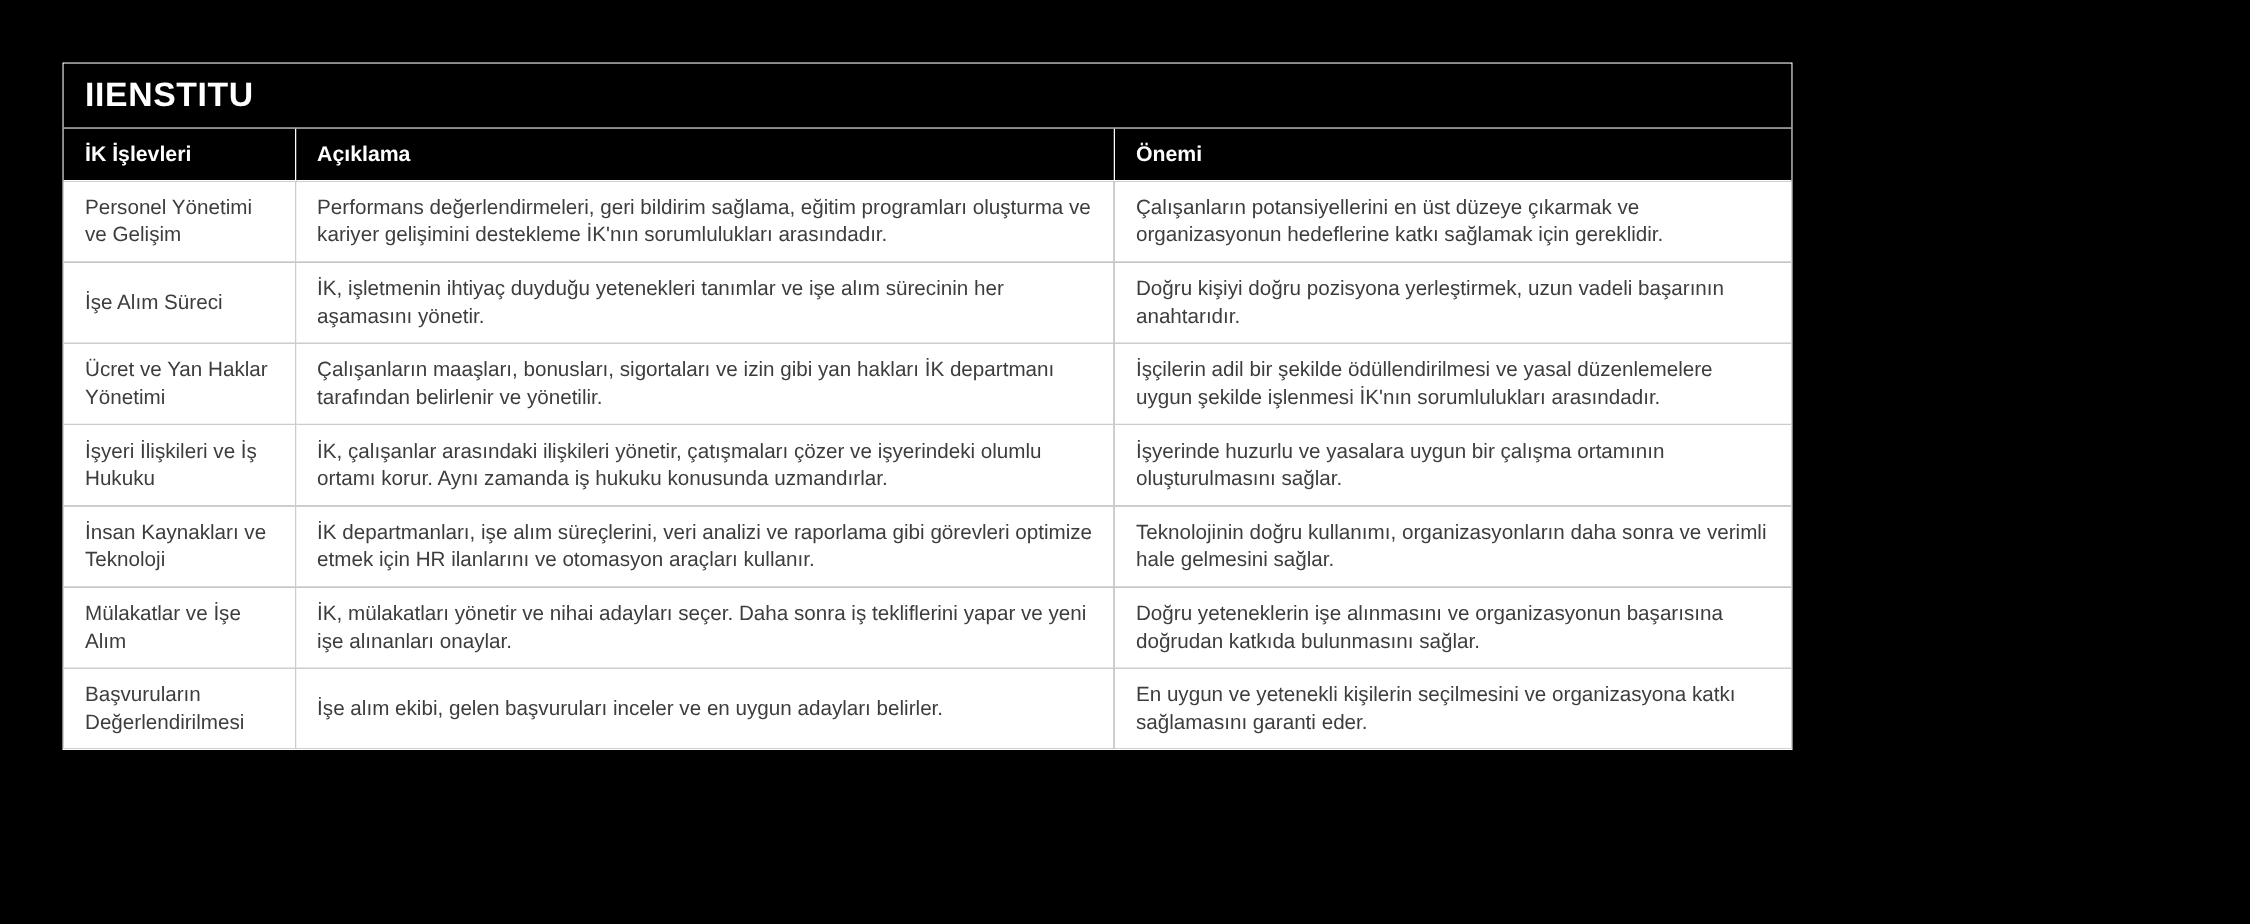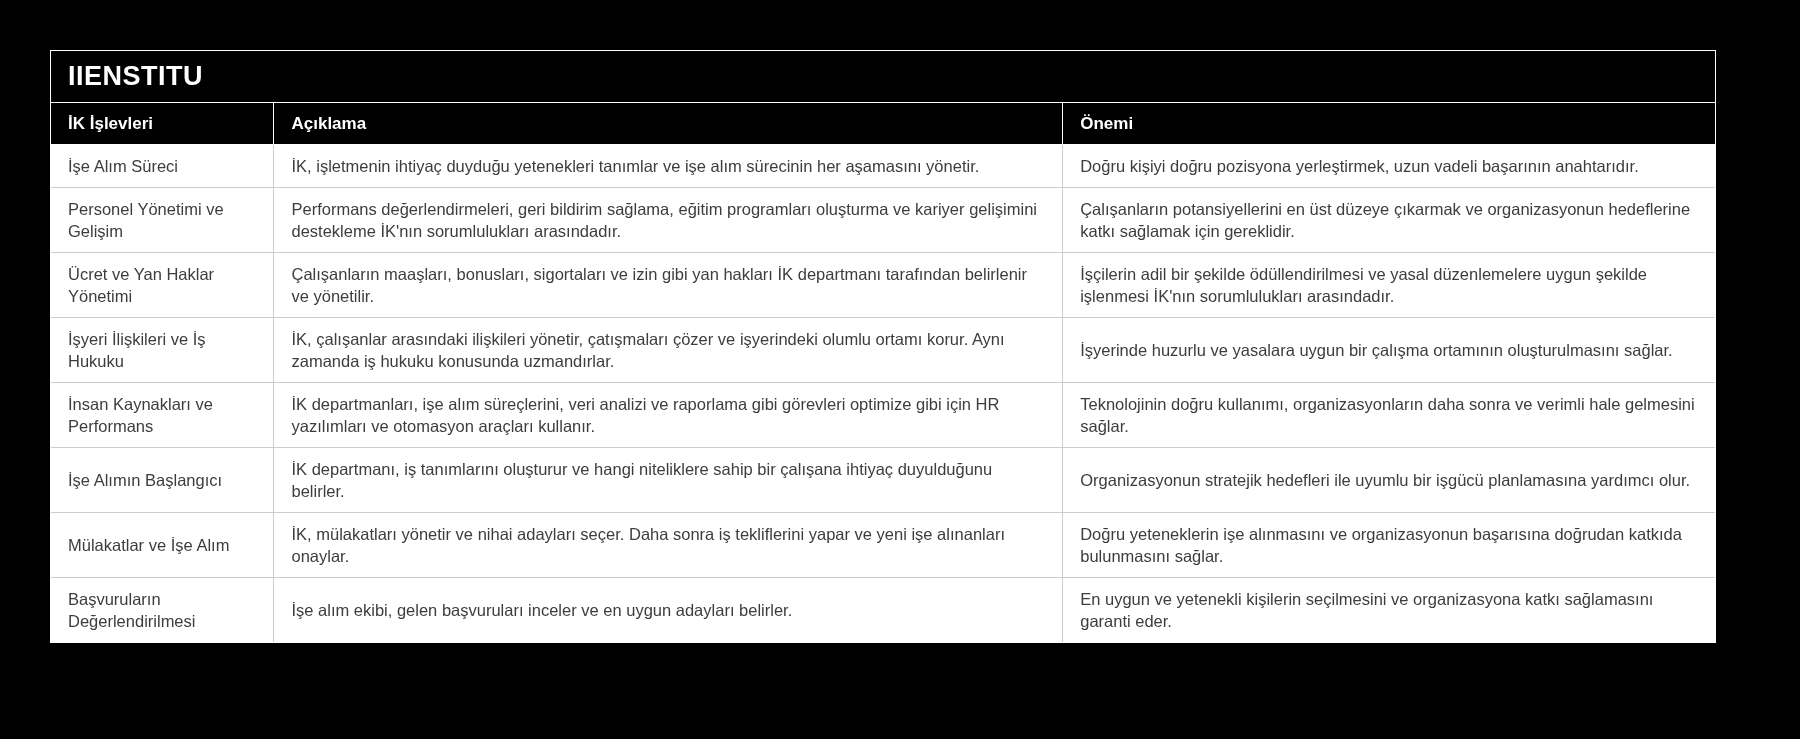--- a/index.html
+++ b/index.html
@@ -9,21 +9,21 @@
     width: 1800px;
     height: 739px;
     background: #000000;
     font-family: "Liberation Sans", "DejaVu Sans", sans-serif;
     overflow: hidden;
   }
   .card {
     position: absolute;
     left: 50px;
     top: 50px;
-    width: 1666px;
+    width: 1384px;
     border: 1px solid #ffffff;
     background: #000000;
   }
   .title-bar {
     height: 52px;
     display: flex;
     align-items: center;
     padding: 0 17px;
     background: #000000;
     border-bottom: 1px solid #ffffff;
@@ -90,48 +90,43 @@
     </colgroup>
     <thead>
       <tr>
         <th>İK İşlevleri</th>
         <th>Açıklama</th>
         <th>Önemi</th>
       </tr>
     </thead>
     <tbody>
       <tr>
+        <td>Personel Yönetimi ve Gelişim</td>
+        <td>Performans değerlendirmeleri, geri bildirim sağlama, eğitim programları oluşturma ve kariyer gelişimini destekleme İK'nın sorumlulukları arasındadır.</td>
+        <td>Çalışanların potansiyellerini en üst düzeye çıkarmak ve organizasyonun hedeflerine katkı sağlamak için gereklidir.</td>
+      </tr>
+      <tr>
         <td>İşe Alım Süreci</td>
         <td>İK, işletmenin ihtiyaç duyduğu yetenekleri tanımlar ve işe alım sürecinin her aşamasını yönetir.</td>
         <td>Doğru kişiyi doğru pozisyona yerleştirmek, uzun vadeli başarının anahtarıdır.</td>
-      </tr>
-      <tr>
-        <td>Personel Yönetimi ve Gelişim</td>
-        <td>Performans değerlendirmeleri, geri bildirim sağlama, eğitim programları oluşturma ve kariyer gelişimini destekleme İK'nın sorumlulukları arasındadır.</td>
-        <td>Çalışanların potansiyellerini en üst düzeye çıkarmak ve organizasyonun hedeflerine katkı sağlamak için gereklidir.</td>
       </tr>
       <tr>
         <td>Ücret ve Yan Haklar Yönetimi</td>
         <td>Çalışanların maaşları, bonusları, sigortaları ve izin gibi yan hakları İK departmanı tarafından belirlenir ve yönetilir.</td>
         <td>İşçilerin adil bir şekilde ödüllendirilmesi ve yasal düzenlemelere uygun şekilde işlenmesi İK'nın sorumlulukları arasındadır.</td>
       </tr>
       <tr>
         <td>İşyeri İlişkileri ve İş Hukuku</td>
         <td>İK, çalışanlar arasındaki ilişkileri yönetir, çatışmaları çözer ve işyerindeki olumlu ortamı korur. Aynı zamanda iş hukuku konusunda uzmandırlar.</td>
         <td>İşyerinde huzurlu ve yasalara uygun bir çalışma ortamının oluşturulmasını sağlar.</td>
       </tr>
       <tr>
-        <td>İnsan Kaynakları ve Performans</td>
-        <td>İK departmanları, işe alım süreçlerini, veri analizi ve raporlama gibi görevleri optimize gibi için HR yazılımları ve otomasyon araçları kullanır.</td>
+        <td>İnsan Kaynakları ve Teknoloji</td>
+        <td>İK departmanları, işe alım süreçlerini, veri analizi ve raporlama gibi görevleri optimize etmek için HR ilanlarını ve otomasyon araçları kullanır.</td>
         <td>Teknolojinin doğru kullanımı, organizasyonların daha sonra ve verimli hale gelmesini sağlar.</td>
-      </tr>
-      <tr>
-        <td>İşe Alımın Başlangıcı</td>
-        <td>İK departmanı, iş tanımlarını oluşturur ve hangi niteliklere sahip bir çalışana ihtiyaç duyulduğunu belirler.</td>
-        <td>Organizasyonun stratejik hedefleri ile uyumlu bir işgücü planlamasına yardımcı olur.</td>
       </tr>
       <tr>
         <td>Mülakatlar ve İşe Alım</td>
         <td>İK, mülakatları yönetir ve nihai adayları seçer. Daha sonra iş tekliflerini yapar ve yeni işe alınanları onaylar.</td>
         <td>Doğru yeteneklerin işe alınmasını ve organizasyonun başarısına doğrudan katkıda bulunmasını sağlar.</td>
       </tr>
       <tr>
         <td>Başvuruların Değerlendirilmesi</td>
         <td>İşe alım ekibi, gelen başvuruları inceler ve en uygun adayları belirler.</td>
         <td>En uygun ve yetenekli kişilerin seçilmesini ve organizasyona katkı sağlamasını garanti eder.</td>

